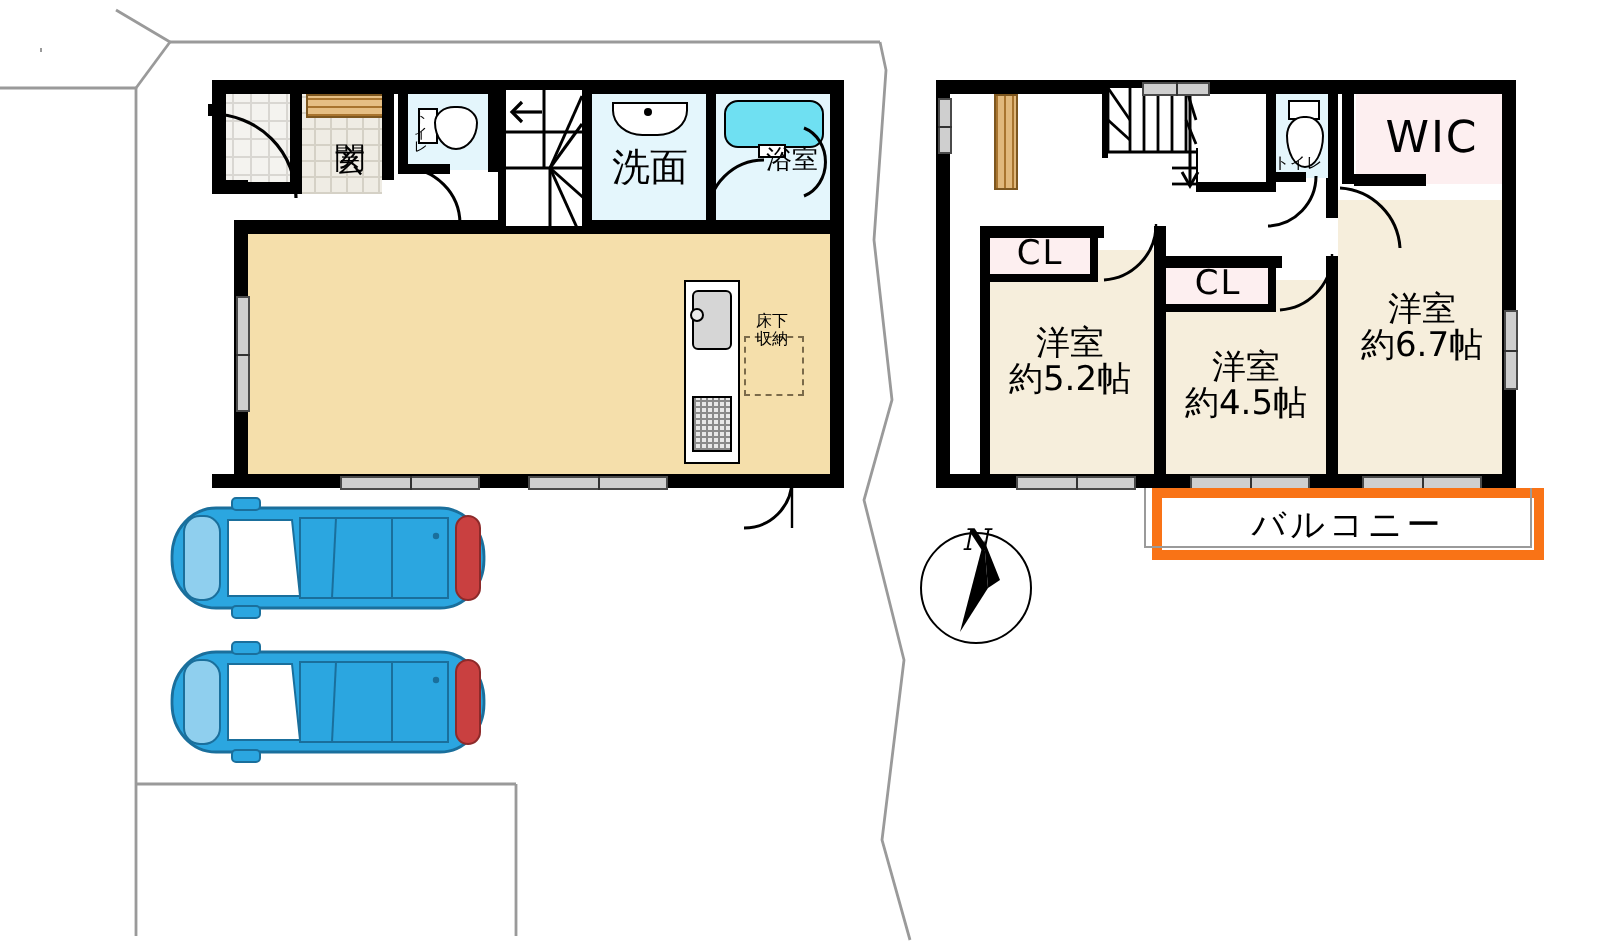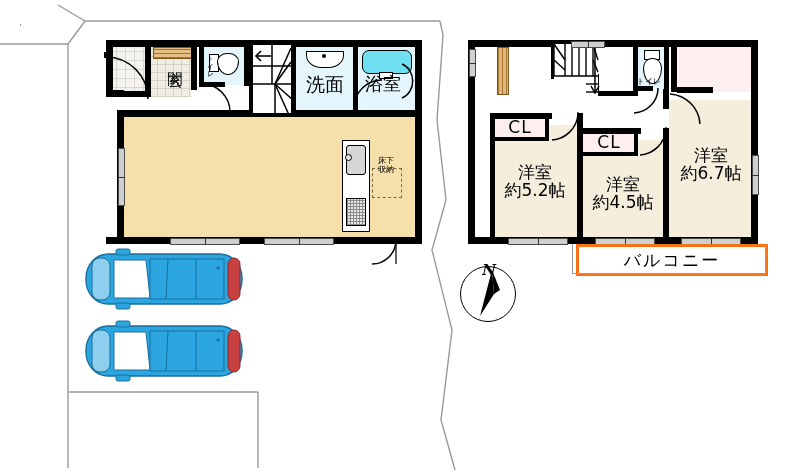--- a/index.html
+++ b/index.html
@@ -53,21 +53,21 @@
   }
 
   
   .lbl{position:absolute;text-align:center;line-height:1.08;white-space:pre;
        font-family:"DejaVu Sans","Liberation Sans",sans-serif;color:#000;}
   .lbl-v{writing-mode:vertical-rl;text-orientation:upright;}
 
   .plan-tag{position:absolute;border:1px solid #8d8d8d;background:#fff;
             padding:3px 7px 4px;font-size:18px;letter-spacing:1px;
             font-family:"DejaVu Sans","Liberation Sans",sans-serif;}
-  .balcony-tag{position:absolute;border:3px solid #f97316;background:#fff;
+  .balcony-tag{position:absolute;border:5px solid #f97316;background:#fff;
             display:flex;align-items:center;justify-content:center;
             font-size:17px;letter-spacing:2px;
             font-family:"DejaVu Sans","Liberation Sans",sans-serif;}
 
   
   .win{position:absolute;background:#cfcfcf;border:1px solid #4a4a4a;}
   .win-h{height:5px;}
   .win-v{width:5px;}
   .win-h::after{content:"";position:absolute;left:50%;top:-1px;bottom:-1px;
                 width:1px;background:#333;}
@@ -223,21 +223,21 @@
   <div class="lbl" style="left:372px;top:157px;width:28px;font-size:8px;letter-spacing:0;">床下
 収納</div>
 
 
   <div class="lbl lbl-v" style="left:155px;top:60px;width:28px;font-size:15px;letter-spacing:0;">玄関</div>
 
   <div class="lbl lbl-v" style="left:203px;top:50px;width:10px;font-size:7px;line-height:1;">トイレ</div>
 
   <div class="lbl" style="left:296px;top:74px;width:58px;font-size:19px;letter-spacing:0;">洗面</div>
 
-  <div class="lbl" style="left:357px;top:74px;width:52px;font-size:18px;letter-spacing:0;">浴室</div>
+  <div class="lbl" style="left:357px;top:74px;width:52px;font-size:13px;letter-spacing:0;text-align:right;">浴室</div>
 
   <div class="win win-v" style="left:118px;top:148px;height:56px;"></div>
   <div class="win win-h" style="left:170px;top:238px;width:68px;"></div>
   <div class="win win-h" style="left:264px;top:238px;width:68px;"></div>
 
   <svg class="abs" style="left:370px;top:240px;width:28px;height:26px;">
     <path d="M 26 0 A 24 24 0 0 1 2 24" fill="none" stroke="#000" stroke-width="1.5"></path>
     <line x1="26" y1="0" x2="26" y2="24" stroke="#000" stroke-width="1.2"></line>
   </svg>
 
@@ -325,20 +325,21 @@
     <path d="M 30 2 A 28 28 0 0 1 4 28" fill="none" stroke="#000" stroke-width="1.5"></path>
     <line x1="30" y1="0" x2="30" y2="26" stroke="#000" stroke-width="1.2"></line>
   </svg>
   <svg class="abs" style="left:668px;top:92px;width:36px;height:34px;">
     <path d="M 2 2 A 32 32 0 0 1 32 32" fill="none" stroke="#000" stroke-width="1.5"></path>
   </svg>
   <svg class="abs" style="left:700px;top:90px;width:34px;height:30px;">
     <path d="M 2 2 A 30 30 0 0 1 30 28" fill="none" stroke="#000" stroke-width="0"></path>
   </svg>
 
+  <div class="lbl" style="left:678px;top:58px;width:76px;font-size:22px;letter-spacing:1px;">WIC</div>
   <div class="lbl" style="left:494px;top:118px;width:52px;font-size:17px;letter-spacing:1px;">CL</div>
   <div class="lbl" style="left:583px;top:133px;width:52px;font-size:17px;letter-spacing:1px;">CL</div>
 
   <div class="lbl" style="left:492px;top:163px;width:86px;font-size:17px;">洋室
 約5.2帖</div>
   <div class="lbl" style="left:582px;top:175px;width:82px;font-size:17px;">洋室
 約4.5帖</div>
   <div class="lbl" style="left:668px;top:146px;width:86px;font-size:17px;">洋室
 約6.7帖</div>
 

